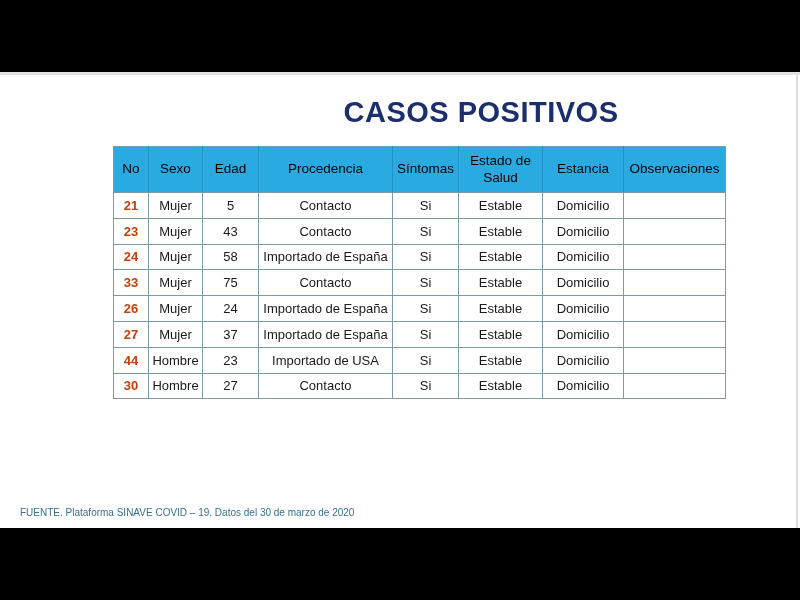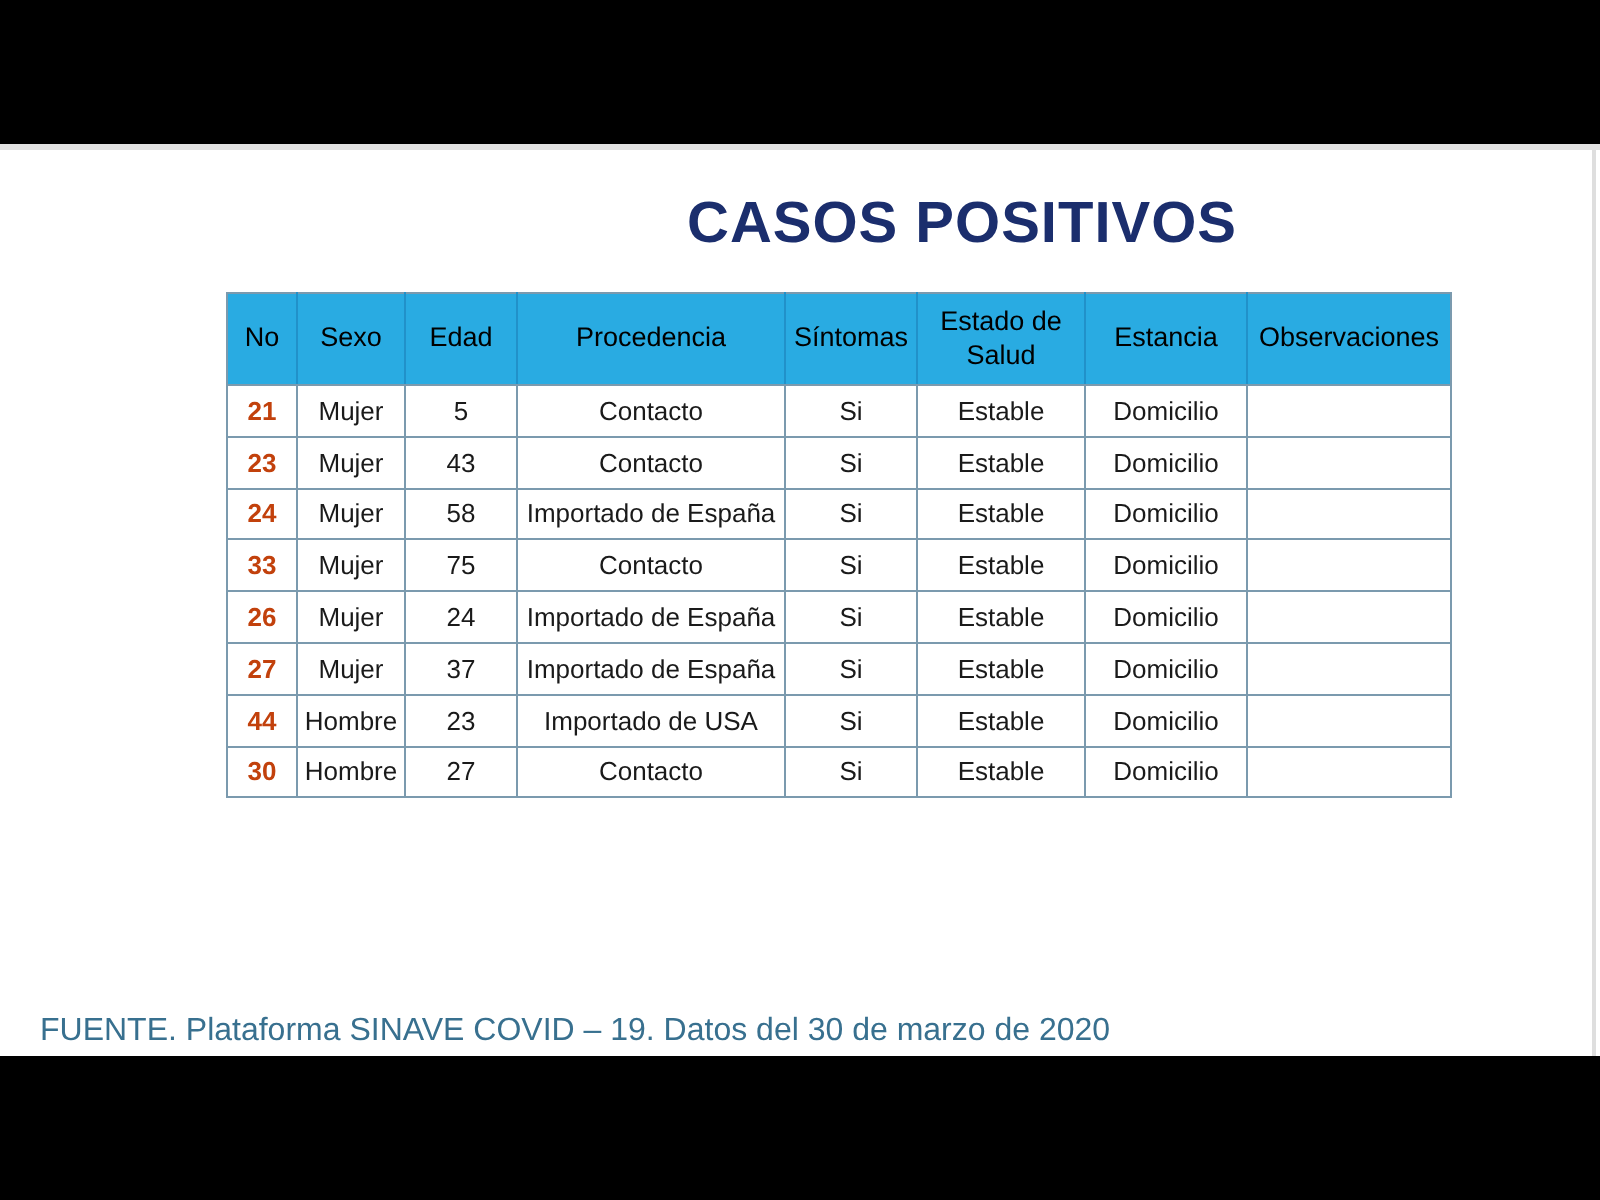--- a/index.html
+++ b/index.html
@@ -62,21 +62,21 @@
     color: #1a1a1a;
     text-align: center;
     vertical-align: middle;
     border: 1px solid #7b9aae;
     padding: 0 2px;
     background: #ffffff;
   }
   table.cases td.num { font-weight: 700; color: #c2410c; }
   .source-note {
     position: absolute; left: 20px; top: 432px;
-    font-size: 16px;
+    font-size: 10px;
     color: #38708f;
     white-space: nowrap;
   }
 </style>
 </head>
 <body>
 
 <div class="stage">
   <div class="letterbox top"></div>
   <div class="slide-top-edge"></div>

